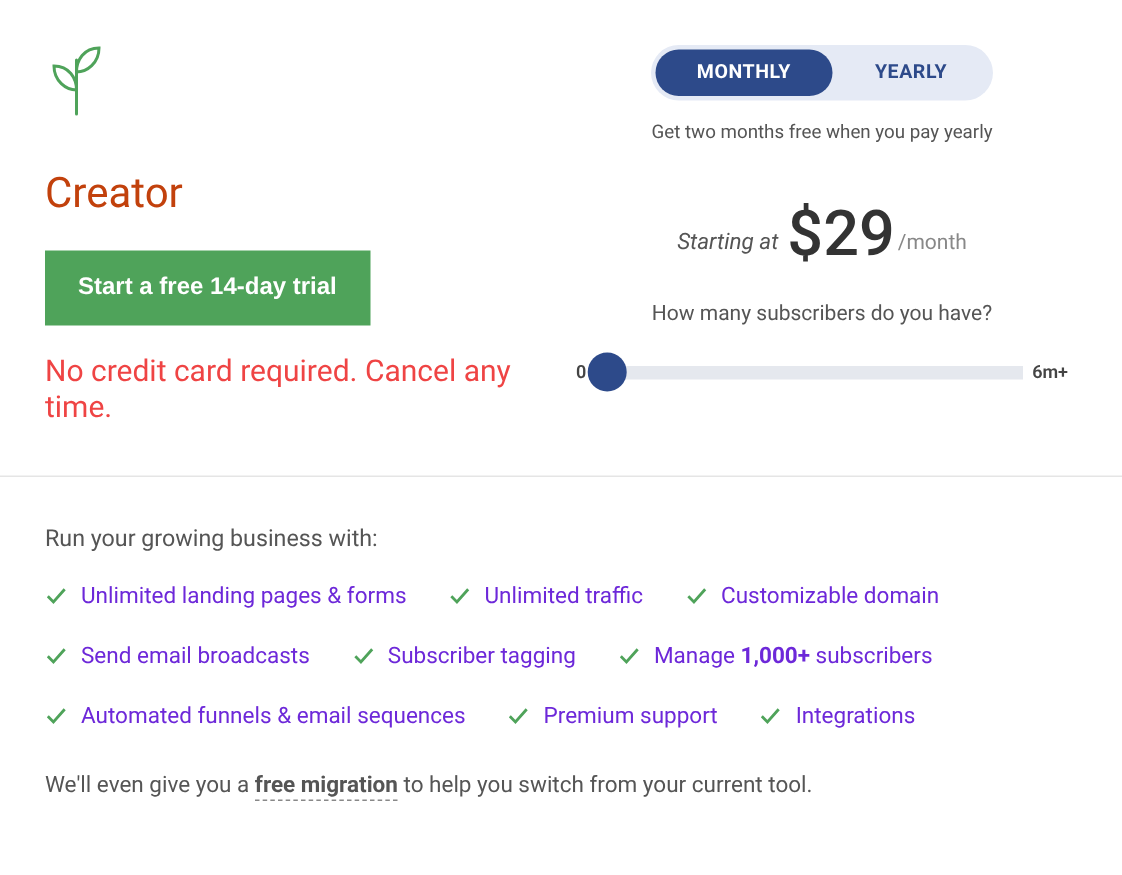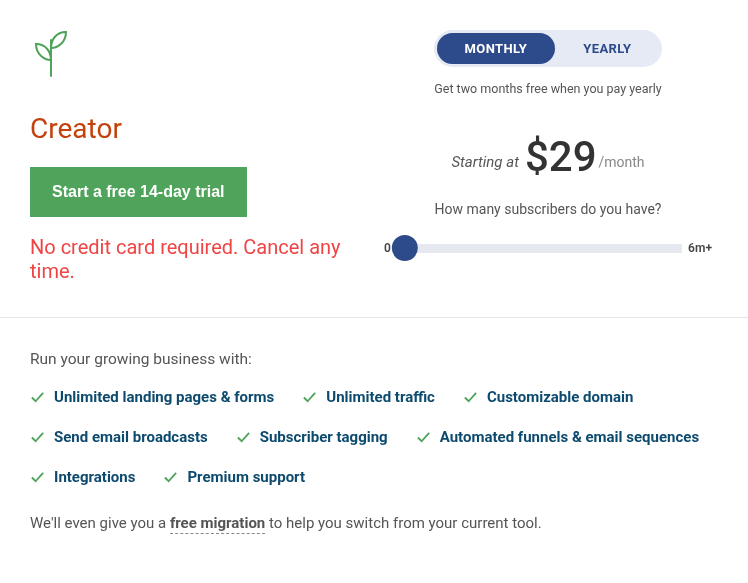--- a/index.html
+++ b/index.html
@@ -120,23 +120,22 @@
     display: flex;
     flex-wrap: wrap;
     column-gap: 28px;
     row-gap: 22px;
     margin-bottom: 28px;
   }
   .feat {
     display: inline-flex;
     align-items: center;
     font-size: 15px;
-    color: #0c4a6e;
+    color: #6d28d9;
     white-space: nowrap;
-    font-weight: bold;
   }
   .check {
     color: #4fa35a;
     margin-right: 9px;
     flex-shrink: 0;
   }
   .migration-line { font-size: 15px; color: #555; }
   .dotted {
     font-weight: 700;
     border-bottom: 1.5px dashed #888;
@@ -217,31 +216,37 @@
     <span class="feat">
         <svg class="check" width="15" height="15" viewBox="0 0 16 16">
           <path d="M2 8 L6 12 L14 3" fill="none" stroke="currentColor" stroke-width="2"></path>
         </svg>
         <span>Subscriber tagging</span>
       </span>
     <span class="feat">
         <svg class="check" width="15" height="15" viewBox="0 0 16 16">
           <path d="M2 8 L6 12 L14 3" fill="none" stroke="currentColor" stroke-width="2"></path>
         </svg>
+        <span><span>Manage </span><b>1,000+</b><span> subscribers</span></span>
+      </span>
+    <span class="feat">
+        <svg class="check" width="15" height="15" viewBox="0 0 16 16">
+          <path d="M2 8 L6 12 L14 3" fill="none" stroke="currentColor" stroke-width="2"></path>
+        </svg>
         <span>Automated funnels &amp; email sequences</span>
       </span>
     <span class="feat">
         <svg class="check" width="15" height="15" viewBox="0 0 16 16">
           <path d="M2 8 L6 12 L14 3" fill="none" stroke="currentColor" stroke-width="2"></path>
         </svg>
+        <span>Premium support</span>
+      </span>
+    <span class="feat">
+        <svg class="check" width="15" height="15" viewBox="0 0 16 16">
+          <path d="M2 8 L6 12 L14 3" fill="none" stroke="currentColor" stroke-width="2"></path>
+        </svg>
         <span>Integrations</span>
-      </span>
-    <span class="feat">
-        <svg class="check" width="15" height="15" viewBox="0 0 16 16">
-          <path d="M2 8 L6 12 L14 3" fill="none" stroke="currentColor" stroke-width="2"></path>
-        </svg>
-        <span>Premium support</span>
       </span>
   </div>
   <div class="migration-line">
     <span>We'll even give you a </span><span class="dotted">free migration</span><span> to help you switch from your current tool.</span>
   </div>
 </div>
 
 </body></html>

